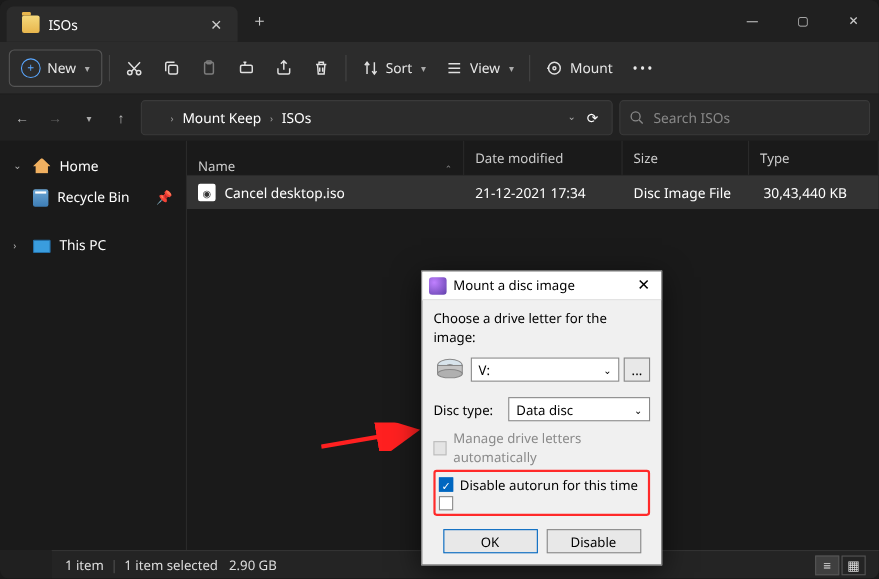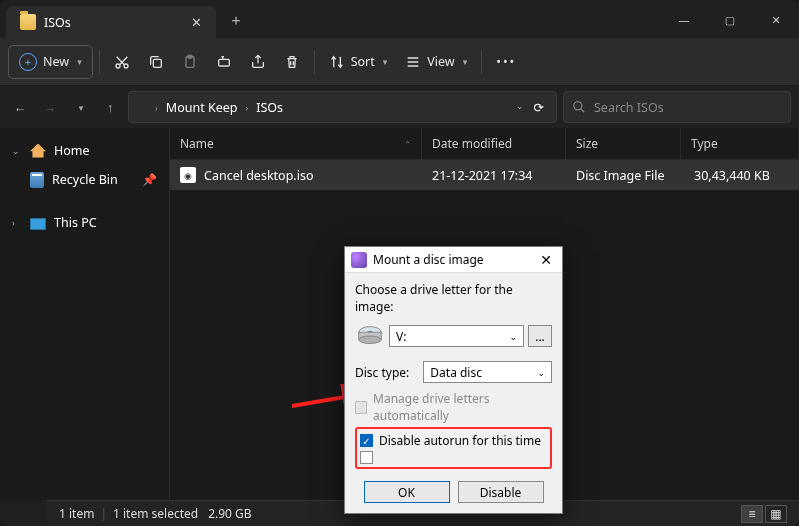--- a/index.html
+++ b/index.html
@@ -39,39 +39,39 @@
   
   .body{ flex:1; display:flex; background:#1a1a1a; }
   .sidebar{ width:170px; border-right:1px solid #2a2a2a; padding:8px 4px;}
   .sb-item{ display:flex; align-items:center; gap:8px; padding:6px 8px; font-size:12.5px;}
   .sb-chev{width:10px;font-size:9px;color:#aaa;}
   .pin{ margin-left:auto; color:#888; font-size:12px;}
   
   .content{ flex:1; display:flex; flex-direction:column;}
   .cols{ display:flex; height:32px; align-items:center; border-bottom:1px solid #2a2a2a; color:#ccc; font-size:12px;}
   .col{ padding:0 10px; border-right:1px solid #2a2a2a; height:100%; display:flex; align-items:center;}
-  .c-name{ flex:0 0 252px;}
+  .c-name{ flex:0 0 252px;align-items:flex-end;}
   .c-date{ flex:0 0 144px;}
   .c-type{ flex:0 0 118px;}
   .c-size{ flex:1;}
   .sort-chev{margin-left:auto;font-size:8px;color:#888;}
   
   .row{ display:flex; height:30px; align-items:center; background:#333333; font-size:12.5px;}
   .row .cell{ padding:0 10px;}
   .iso-ico{width:16px;height:16px;background:#fff;border-radius:2px;display:inline-flex;align-items:center;justify-content:center;margin-right:8px;font-size:9px;color:#333;}
   
   
   .status{ height:26px; background:#242424; border-top:1px solid #333; display:flex; align-items:center; padding:0 12px; font-size:12px; color:#ddd; gap:6px;margin-left:47px;}
   .status-sep{color:#555;}
   .view-toggle{margin-left:auto; display:flex; gap:2px;}
   .vt{width:22px;height:18px;border:1px solid #555;display:flex;align-items:center;justify-content:center;}
   .vt.active{background:#3f3f3f;}
   
   
-  .dialog{ position:absolute; left:344px; top:246px; width:219px; background:#f0f0f0; border:1px solid #7a7a7a; box-shadow:0 6px 24px rgba(0,0,0,0.6); color:#000; font-size:12px;}
+  .dialog{ position:absolute; left:383px; top:246px; width:219px; background:#f0f0f0; border:1px solid #7a7a7a; box-shadow:0 6px 24px rgba(0,0,0,0.6); color:#000; font-size:12px;}
   .dlg-title{ height:26px; display:flex; align-items:center; padding:0 6px; gap:6px; background:#fff; border-bottom:1px solid #ddd;}
   .dlg-ico{width:16px;height:16px;background:radial-gradient(circle at 30% 30%,#c080ff,#6040aa);border-radius:3px;}
   .dlg-close{margin-left:auto; font-size:14px; padding:0 4px;}
   .dlg-body{ padding:8px 10px 0 10px;}
   .disc-ico{width:30px;height:30px;display:inline-block;vertical-align:middle;}
   .disc-ico svg{width:30px;height:30px;}
   .drive-sel{ display:flex; gap:4px; margin:6px 0 10px 0; align-items:center;}
   .sel{ border:1px solid #888; background:#fff; height:22px; padding:0 6px; display:flex; align-items:center; flex:1; font-size:12px; justify-content:space-between;}
   .sel-chev{font-size:9px;}
   .dots-btn{ border:1px solid #888; background:#e8e8e8; width:24px; height:22px; display:flex;align-items:center;justify-content:center;}
@@ -166,20 +166,28 @@
       <span class="chev">▾</span>
     </div>
     <div class="tb-btn">
       <svg class="ico" viewBox="0 0 24 24" fill="none" stroke="#e0e0e0" stroke-width="2">
           <path d="M4 6h16M4 12h16M4 18h16"></path>
         </svg>
       <span>View</span>
       <span class="chev">▾</span>
     </div>
     <div class="tb-sep"></div>
+    <div class="tb-btn">
+      <svg class="ico" viewBox="0 0 24 24" fill="none" stroke="#e0e0e0" stroke-width="2">
+          <circle cx="12" cy="12" r="8"></circle>
+          <circle cx="12" cy="12" r="2"></circle>
+          <path d="M2 12h3"></path>
+        </svg>
+      <span>Mount</span>
+    </div>
     <div class="tb-btn" style="letter-spacing:2px;">•••</div>
   </div>
 
   <div class="navrow">
     <div class="nav-arrow">←</div>
     <div class="nav-arrow" style="opacity:.4">→</div>
     <div class="nav-arrow">
         <span class="chev">▾</span>
       </div>
     <div class="nav-arrow">↑</div>

